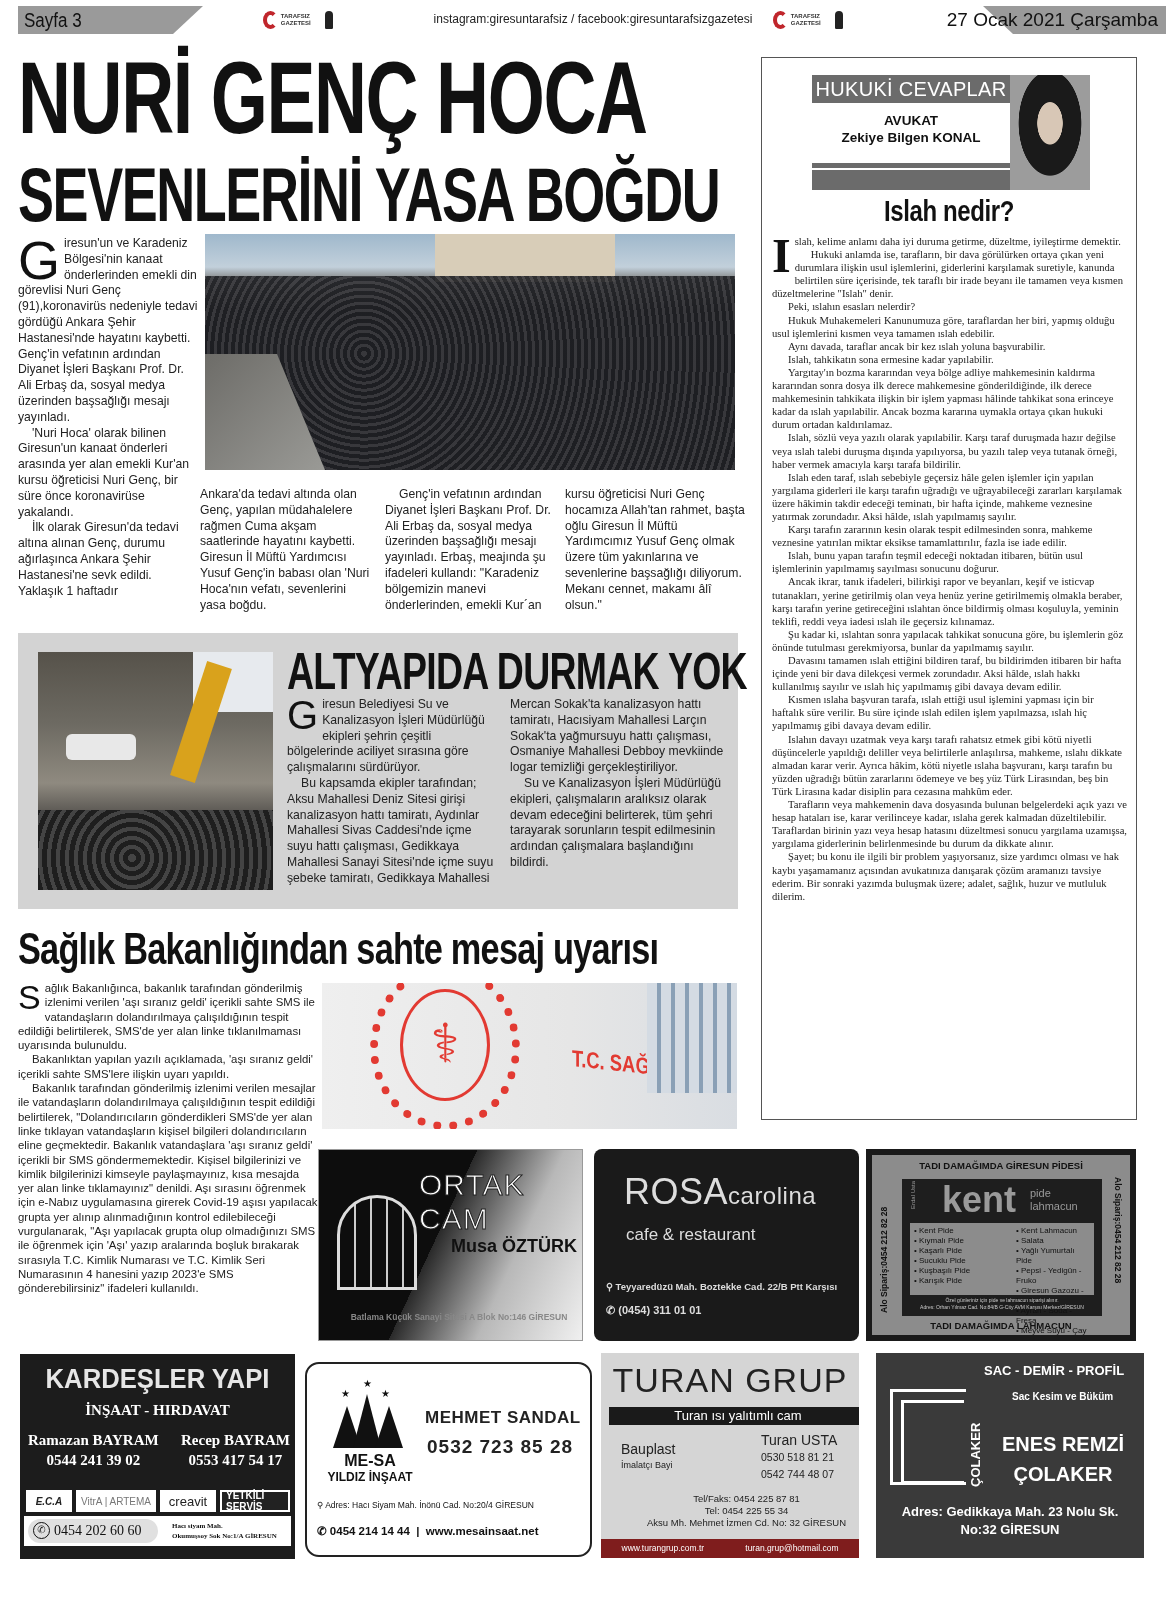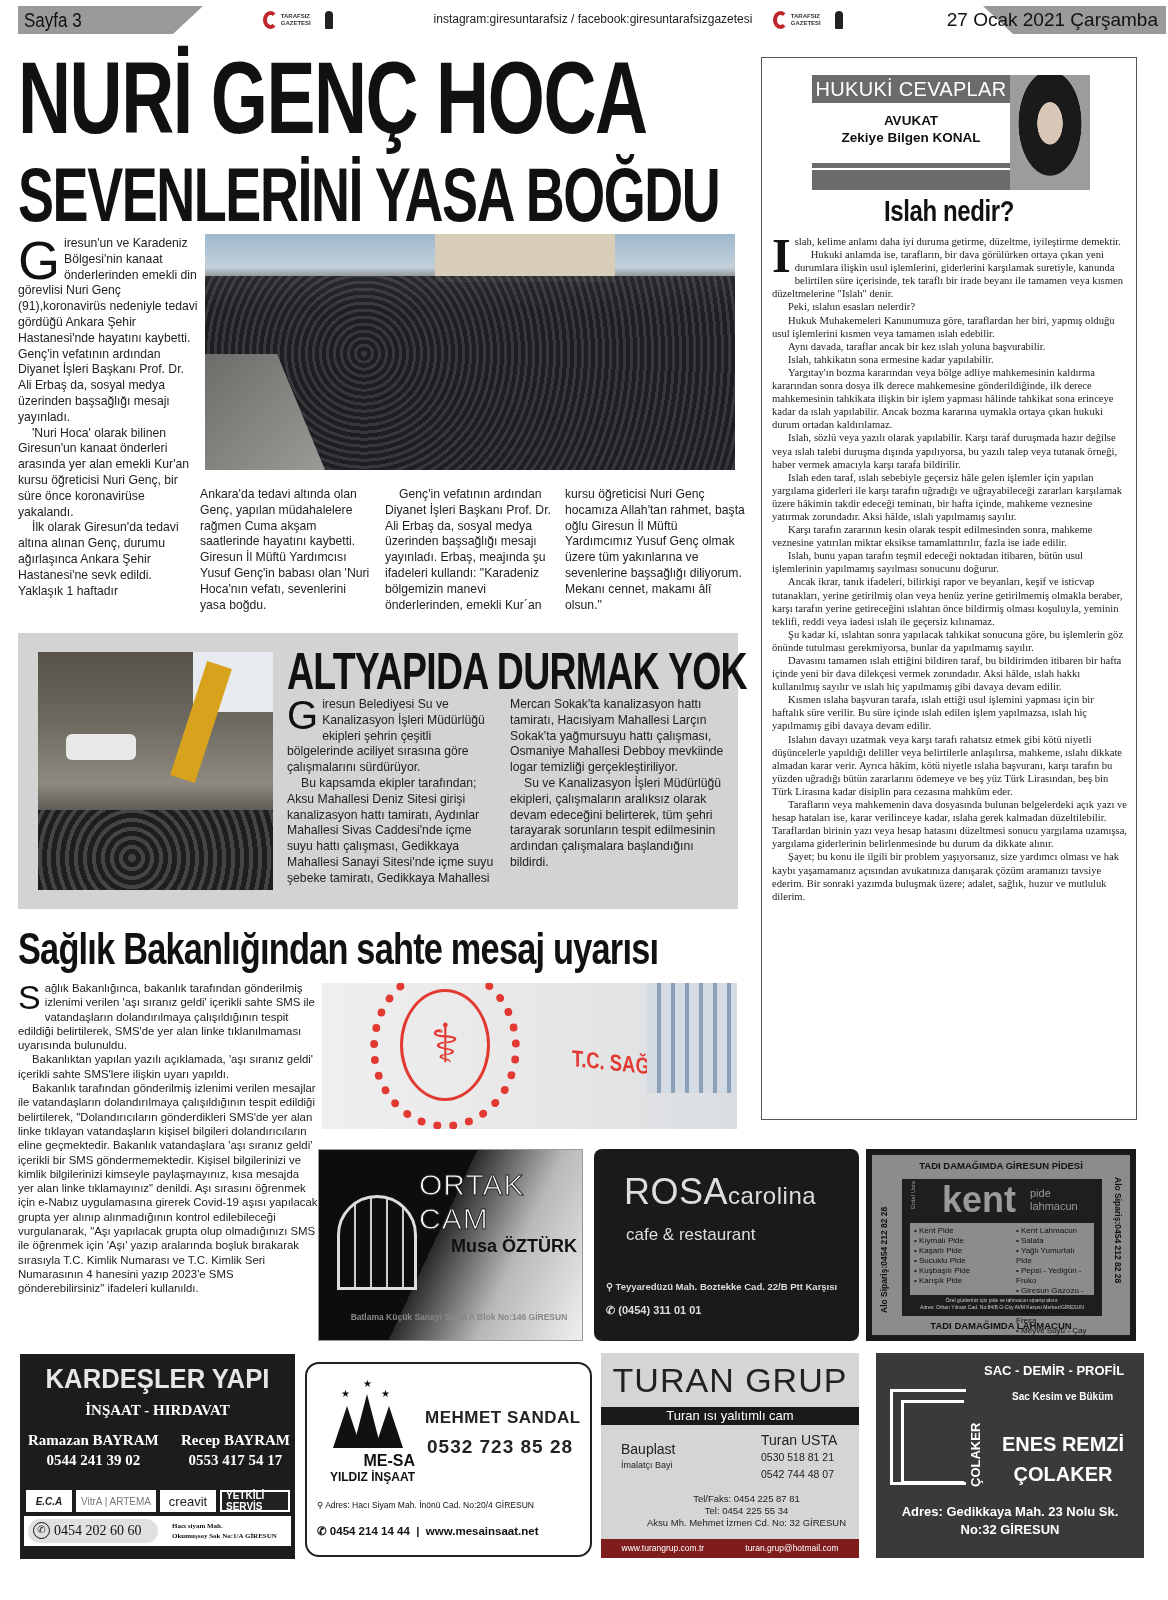--- a/index.html
+++ b/index.html
@@ -110,29 +110,29 @@
   #ad4 .brands div { background: #fff; color: #222; display: flex; align-items: center; justify-content: center; padding: 0 4px; }
   #ad4 .bot { position: absolute; left: 4px; top: 162px; width: 267px; height: 30px; background: #fff; color: #111; }
   #ad4 .bot .ph { position: absolute; left: 4px; top: 3px; width: 130px; height: 24px; background: #e0e0e0; border-radius: 12px; font-family: "Liberation Serif", serif; font-size: 14px; line-height: 24px; padding-left: 26px; }
   #ad4 .bot .ph i { position: absolute; left: 5px; top: 3px; width: 17px; height: 17px; border: 1.5px solid #111; border-radius: 50%; font-style: normal; font-size: 10px; line-height: 14px; text-align: center; }
   #ad4 .bot .adr { position: absolute; left: 148px; top: 5px; font-family: "Liberation Serif", serif; font-size: 7px; line-height: 10px; font-weight: bold; }
 
   #ad5 { left: 305px; top: 1362px; width: 287px; height: 195px; border: 2px solid #222; border-radius: 14px; background: #fff; }
   #ad5 .logo { position: absolute; left: 22px; top: 14px; width: 80px; height: 70px; }
   #ad5 .logo .tri { position: absolute; bottom: 0; width: 0; height: 0; border-left: 14px solid transparent; border-right: 14px solid transparent; border-bottom: 42px solid #111; }
   #ad5 .logo .star { position: absolute; font-size: 10px; color: #111; }
-  #ad5 .mesa { position: absolute; left: 18px; top: 88px; width: 90px; text-align: right; font-size: 12px; font-weight: 900; color: #111; line-height: 14px; }
+  #ad5 .mesa { position: absolute; left: 18px; top: 88px; width: 90px; text-align: center; font-size: 12px; font-weight: 900; color: #111; line-height: 14px; }
   #ad5 .name { position: absolute; left: 118px; top: 44px; font-size: 17px; font-weight: 900; color: #222; letter-spacing: .5px; }
   #ad5 .num { position: absolute; left: 120px; top: 72px; font-size: 19px; font-weight: 900; color: #222; letter-spacing: 1px; }
   #ad5 .adr { position: absolute; left: 10px; top: 136px; font-size: 8.5px; color: #111; }
   #ad5 .ph { position: absolute; left: 10px; top: 160px; font-size: 11.5px; font-weight: bold; color: #111; }
 
   #ad6 { left: 601px; top: 1353px; width: 258px; height: 205px; background: #d5d5d5; color: #222; }
   #ad6 .t { position: absolute; left: 0; width: 258px; text-align: center; top: 8px; font-size: 34px; letter-spacing: 1px; color: #222; }
-  #ad6 .bar { position: absolute; left: 0; top: 54px; width: 258px; height: 18px; background: #1a1a1a; color: #fff; text-align: center; font-size: 13px; line-height: 18px; }
+  #ad6 .bar { position: absolute; left: 8px; top: 54px; width: 258px; height: 18px; background: #1a1a1a; color: #fff; text-align: center; font-size: 13px; line-height: 18px; }
   #ad6 .bau { position: absolute; left: 20px; top: 88px; font-size: 14px; line-height: 16px; }
   #ad6 .bau small { font-size: 9px; display: block; }
   #ad6 .ust { position: absolute; left: 160px; top: 80px; font-size: 12px; line-height: 15px; text-align: left; }
   #ad6 .ust small { font-size: 10.5px; display: block; line-height: 17px; }
   #ad6 .tel { position: absolute; left: 0; width: 258px; top: 140px; text-align: center; font-size: 9.5px; line-height: 12px; padding-left: 33px; }
   #ad6 .foot { position: absolute; left: 0; top: 186px; width: 258px; height: 19px; background: #7f1d1d; color: #fff; font-size: 8.5px; line-height: 19px; display: flex; justify-content: space-around; }
 
   #ad7 { left: 868px; top: 1353px; width: 268px; height: 205px; background: #3a3a3a; color: #fff; margin-left: 8px; }
   #ad7 .h { position: absolute; left: 108px; top: 10px; font-size: 13px; font-weight: bold; color: #fff; }
   #ad7 .s { position: absolute; left: 136px; top: 38px; font-size: 10px; font-weight: bold; }

